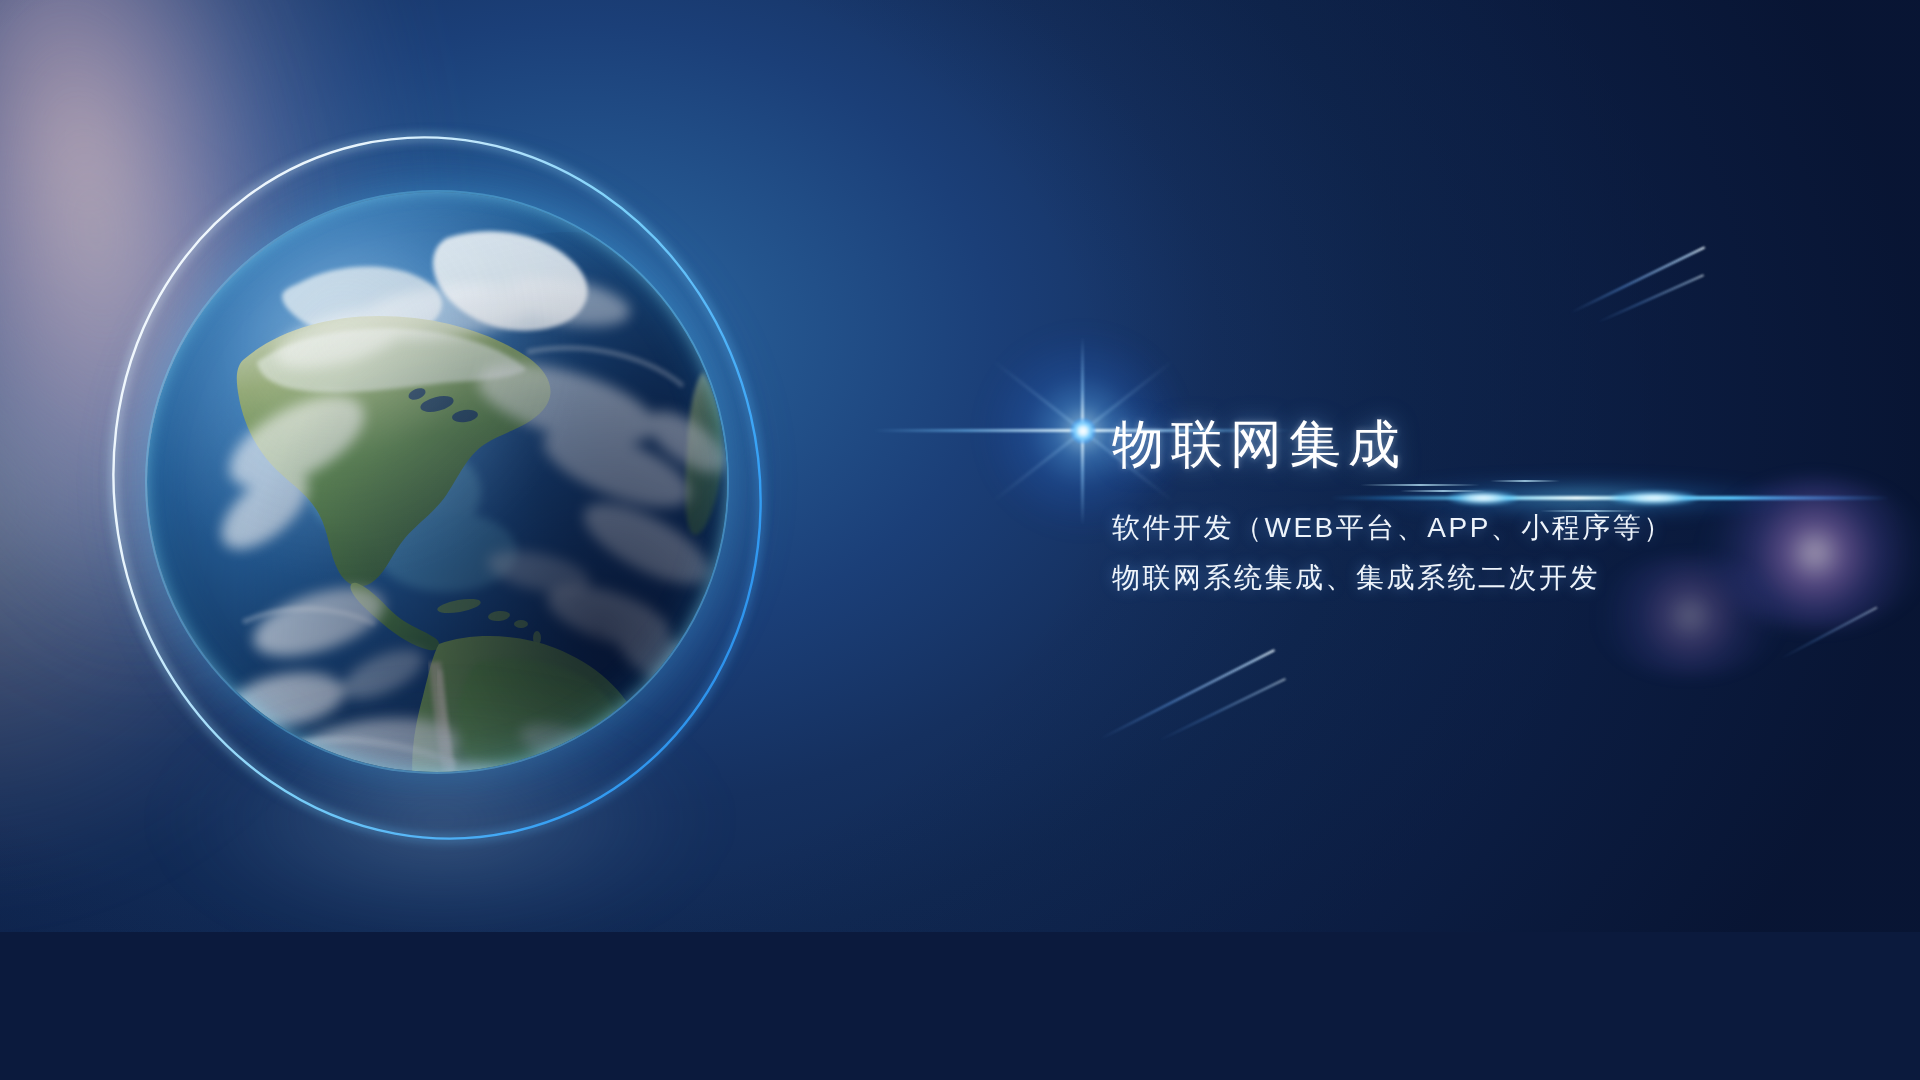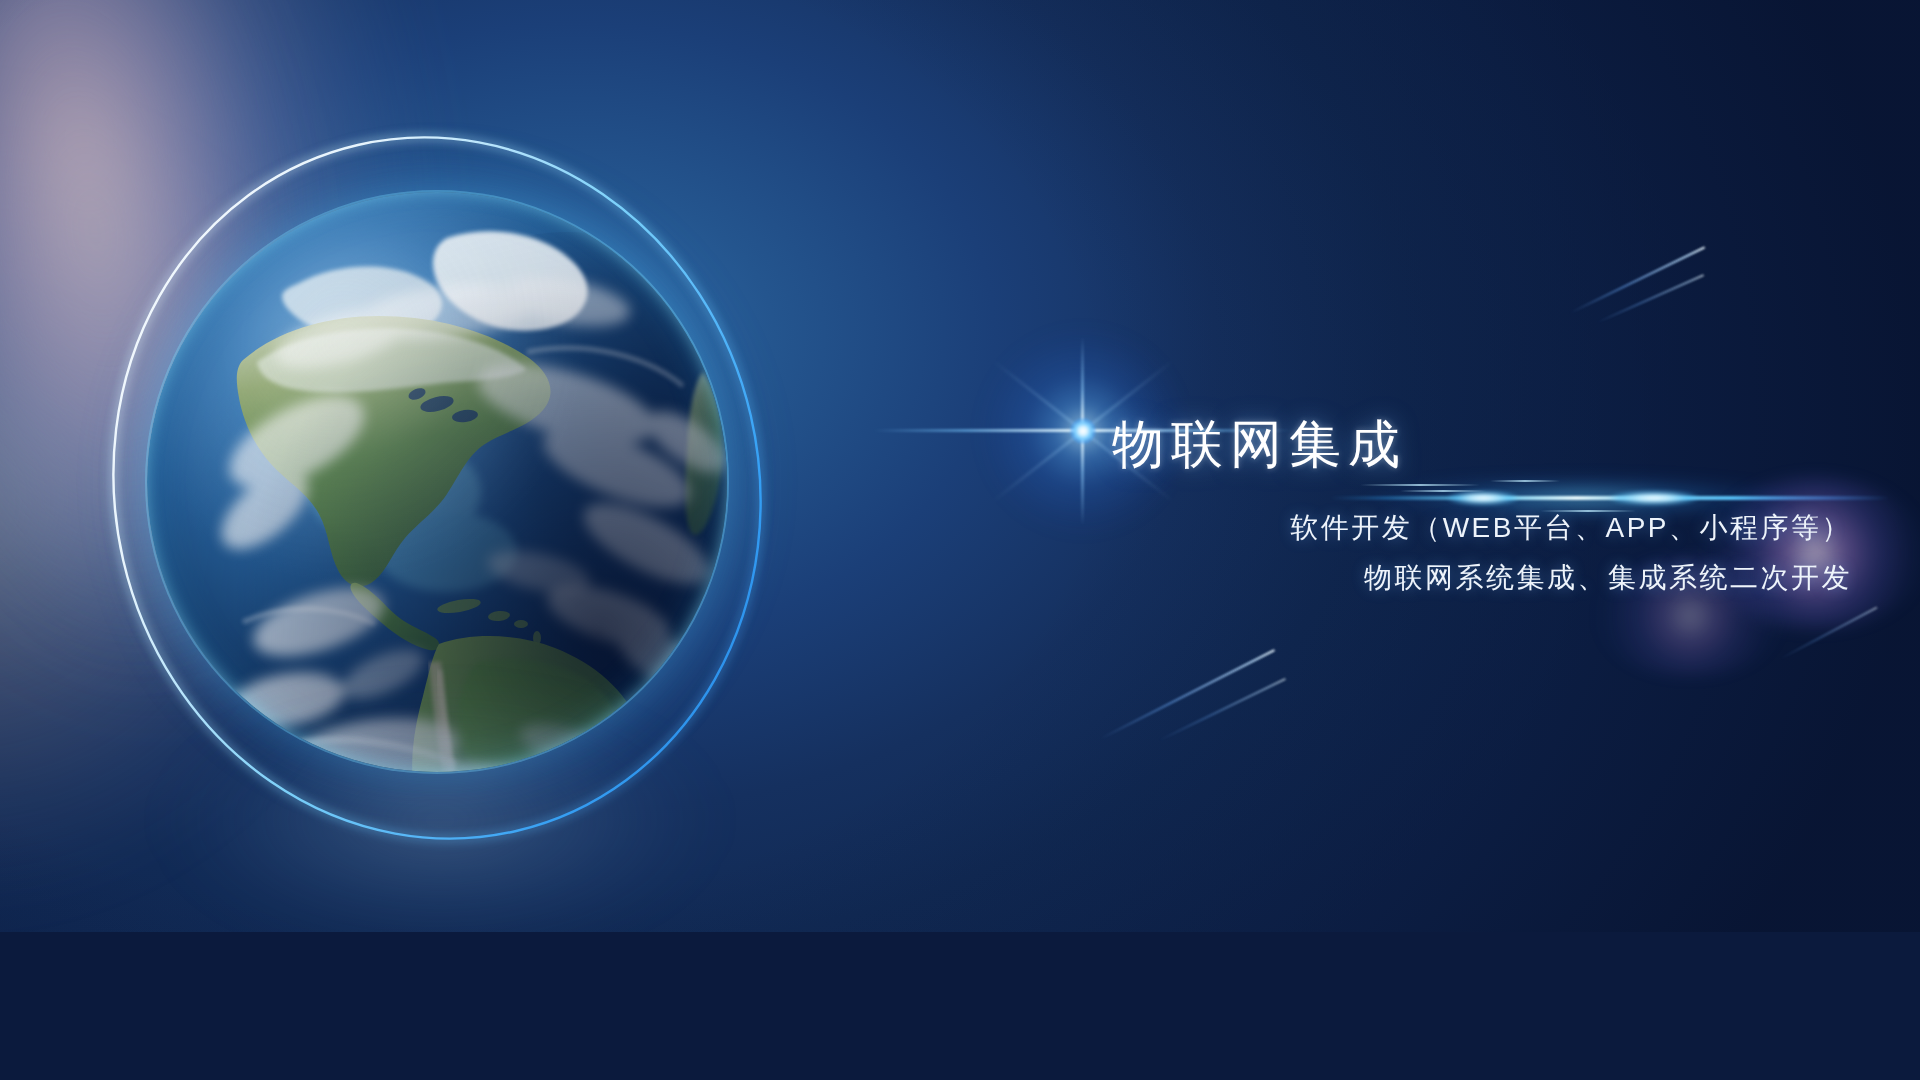--- a/index.html
+++ b/index.html
@@ -257,21 +257,20 @@
     text-shadow: 0 0 22px rgba(120,190,255,0.55), 0 0 6px rgba(255,255,255,0.35);
   }
   .sub {
     color: #eef4fb;
     font-size: 28px;
     line-height: 1.0;
     letter-spacing: 2.5px;
     font-weight: 400;
     white-space: nowrap;
     text-shadow: 0 0 14px rgba(110,180,255,0.45);
-    text-align: right;
   }
   .sub.l1 { margin-top: 44px; }
   .sub.l2 { margin-top: 22px; }
 
   
   .bottom-haze {
     position: absolute;
     left: 90px; bottom: -80px;
     width: 700px; height: 320px;
     background: radial-gradient(ellipse 50% 50% at 50% 40%, rgba(190,225,250,0.22) 0%, rgba(150,200,240,0.12) 35%, rgba(110,170,225,0.04) 62%, rgba(80,140,210,0) 80%);

